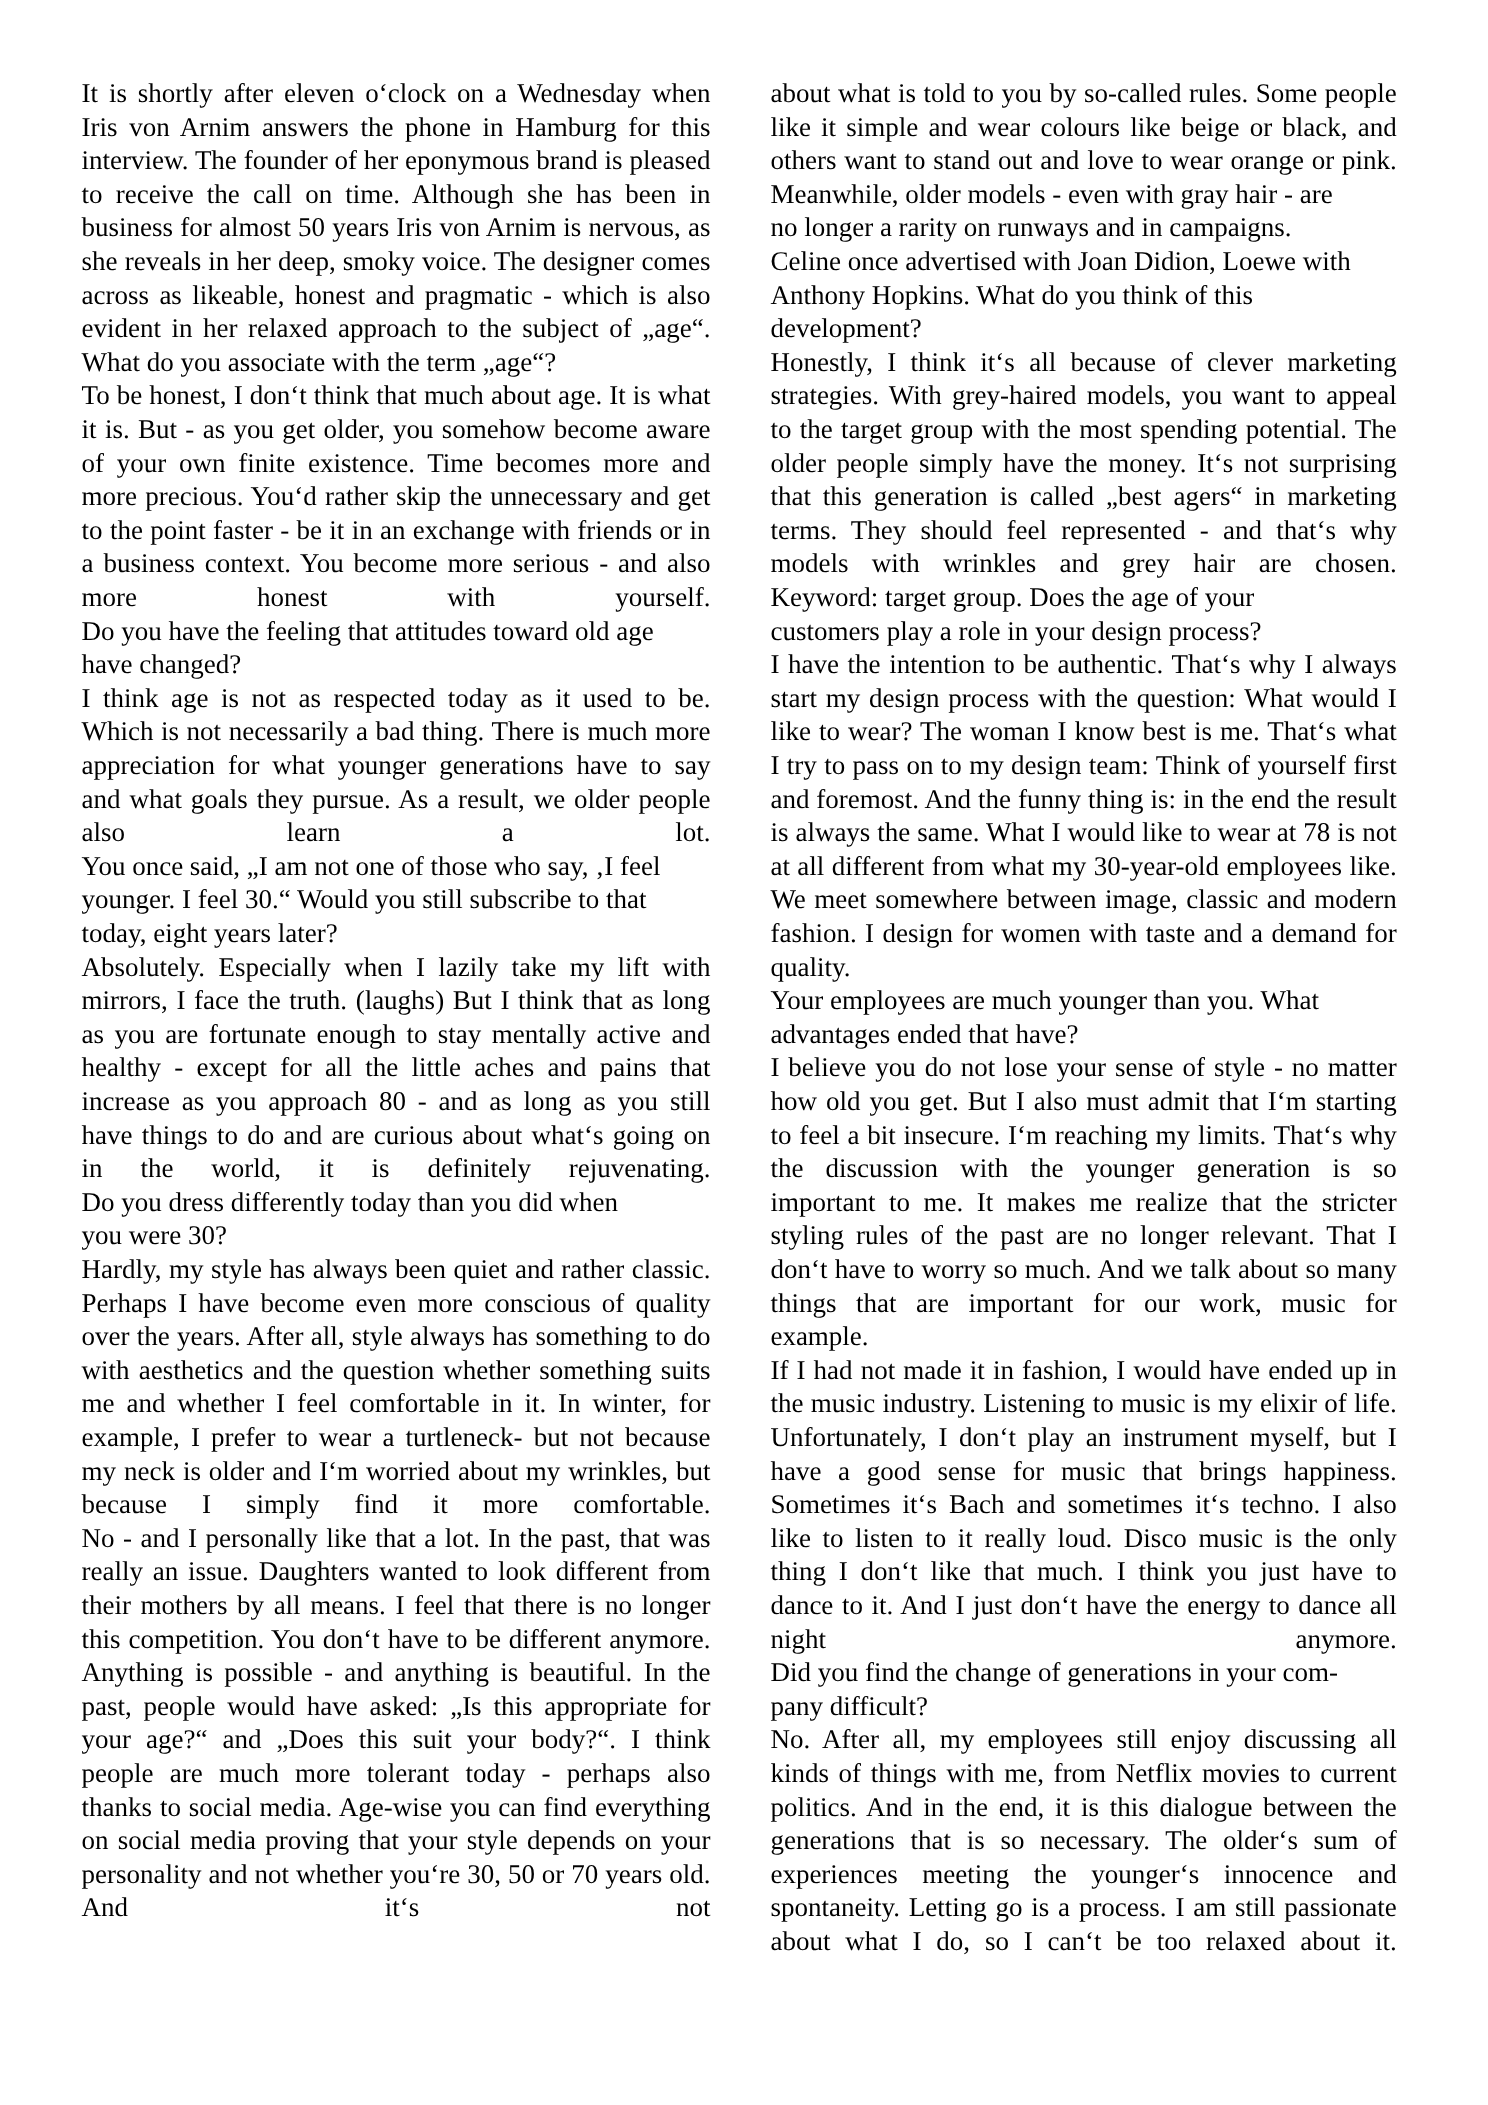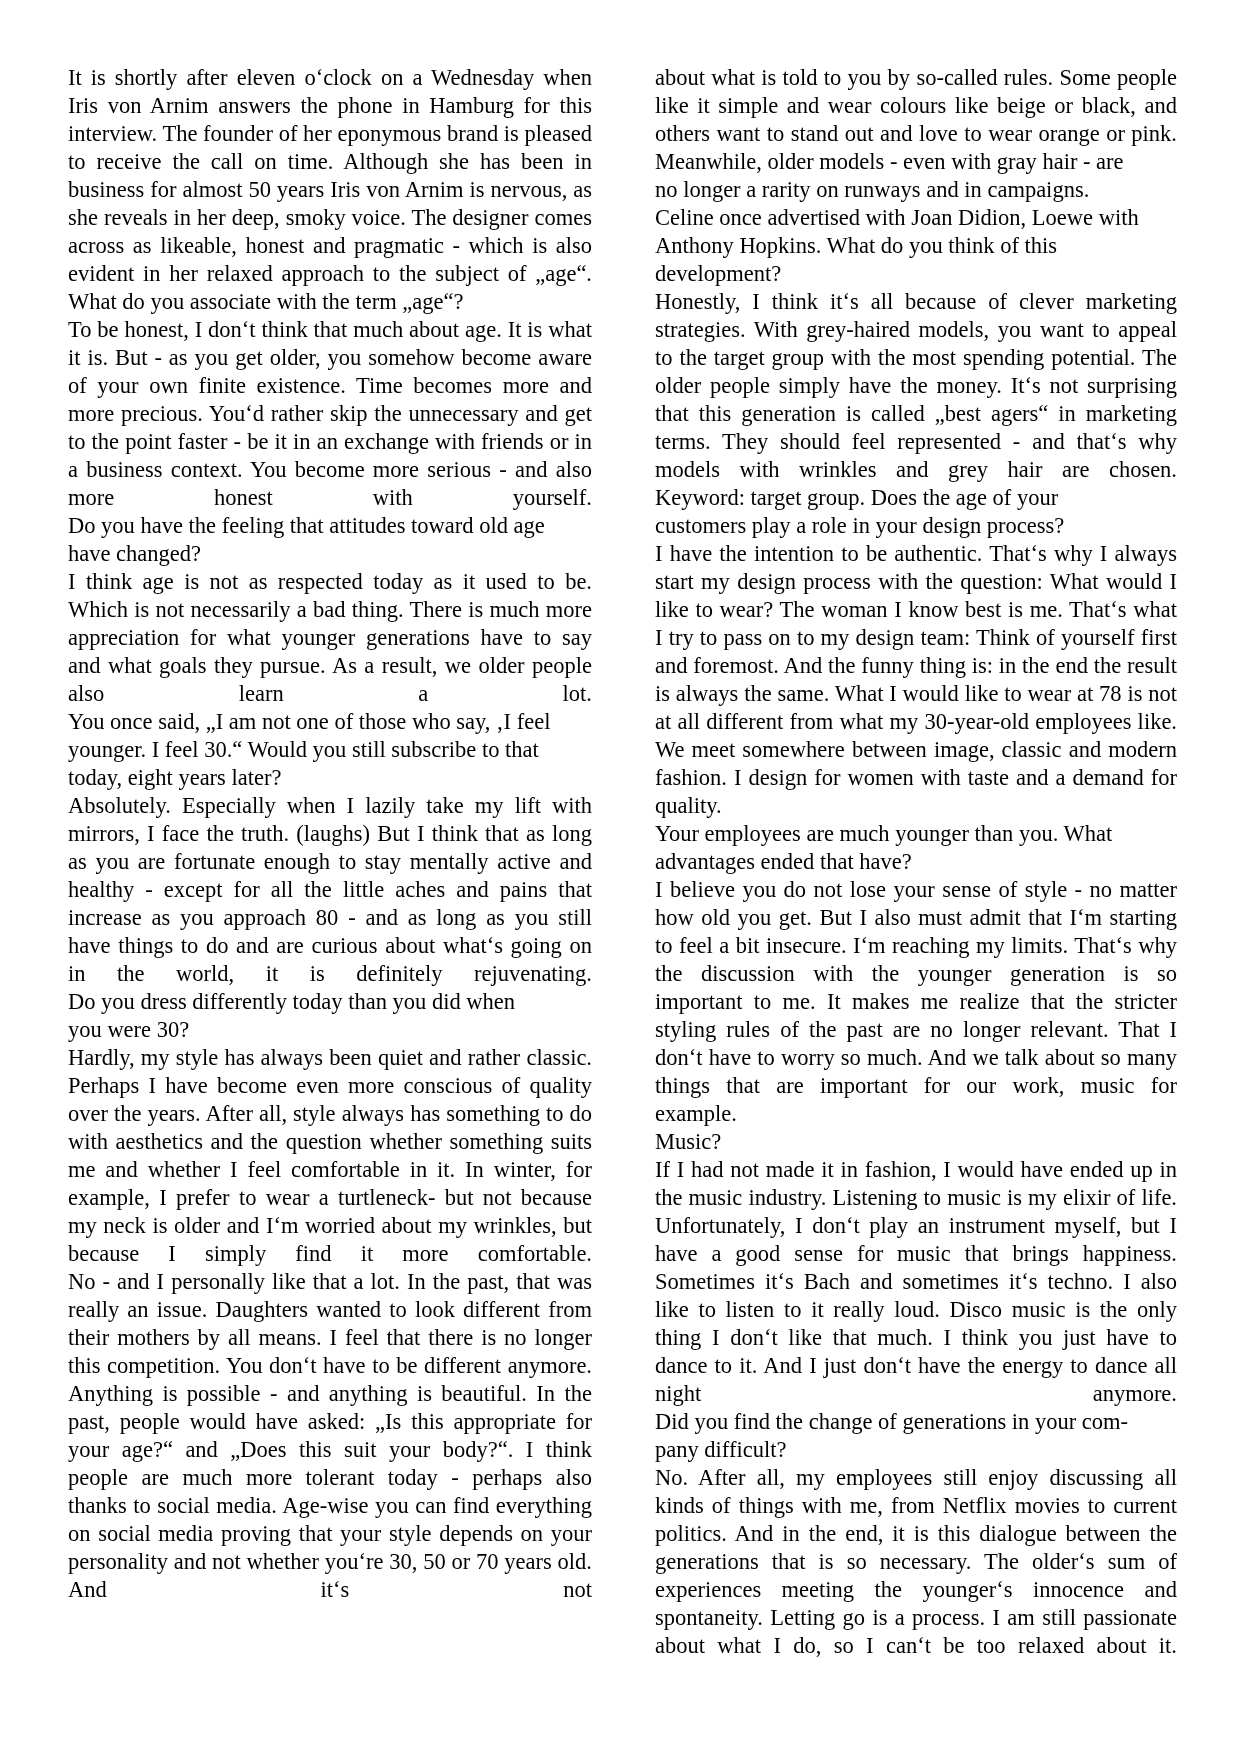--- a/index.html
+++ b/index.html
@@ -12,21 +12,21 @@
     background: #ffffff;
     color: #000000;
     font-family: "Liberation Serif", "DejaVu Serif", serif;
     overflow: hidden;
   }
   .page {
     box-sizing: border-box;
     width: 1240px;
     height: 1754px;
     display: flex;
-    gap: 63px;
+    gap: 50px;
     padding: 64px 75px 0 68px;
     align-items: flex-start;
   }
   .col {
     flex: 0 0 auto;
   }
   .col-left  { width: 524px; }
   .col-right { width: 522px; }
   .page p, .page h2 {
     margin: 0;
@@ -74,20 +74,19 @@
 Celine once advertised with Joan Didion, Loewe with
 Anthony Hopkins. What do you think of this
 development?</h2>
     <p class="body-para">Honestly, I think it‘s all because of clever marketing strategies. With grey-haired models, you want to appeal to the target group with the most spending potential. The older people simply have the money. It‘s not surprising that this generation is called „best agers“ in marketing terms. They should feel represented - and that‘s why models with wrinkles and grey hair are chosen.</p>
     <h2 class="question">Keyword: target group. Does the age of your
 customers play a role in your design process?</h2>
     <p class="body-para">I have the intention to be authentic. That‘s why I always start my design process with the question: What would I like to wear? The woman I know best is me. That‘s what I try to pass on to my design team: Think of yourself first and foremost. And the funny thing is: in the end the result is always the same. What I would like to wear at 78 is not at all different from what my 30-year-old employees like. We meet somewhere between image, classic and modern fashion. I design for women with taste and a demand for quality.</p>
     <h2 class="question">Your employees are much younger than you. What
 advantages ended that have?</h2>
     <p class="body-para">I believe you do not lose your sense of style - no matter how old you get. But I also must admit that I‘m starting to feel a bit insecure. I‘m reaching my limits. That‘s why the discussion with the younger generation is so important to me. It makes me realize that the stricter styling rules of the past are no longer relevant. That I don‘t have to worry so much. And we talk about so many things that are important for our work, music for example.</p>
-    <h2 class="question">Music?</h2>
     <p class="body-para">If I had not made it in fashion, I would have ended up in the music industry. Listening to music is my elixir of life. Unfortunately, I don‘t play an instrument myself, but I have a good sense for music that brings happiness. Sometimes it‘s Bach and sometimes it‘s techno. I also like to listen to it really loud. Disco music is the only thing I don‘t like that much. I think you just have to dance to it. And I just don‘t have the energy to dance all night anymore.</p>
     <h2 class="question">Did you find the change of generations in your com-
 pany difficult?</h2>
     <p class="body-para">No. After all, my employees still enjoy discussing all kinds of things with me, from Netflix movies to current politics. And in the end, it is this dialogue between the generations that is so necessary. The older‘s sum of experiences meeting the younger‘s innocence and spontaneity. Letting go is a process. I am still passionate about what I do, so I can‘t be too relaxed about it.</p>
   </section>
 
 </main>
 
 </body></html>

